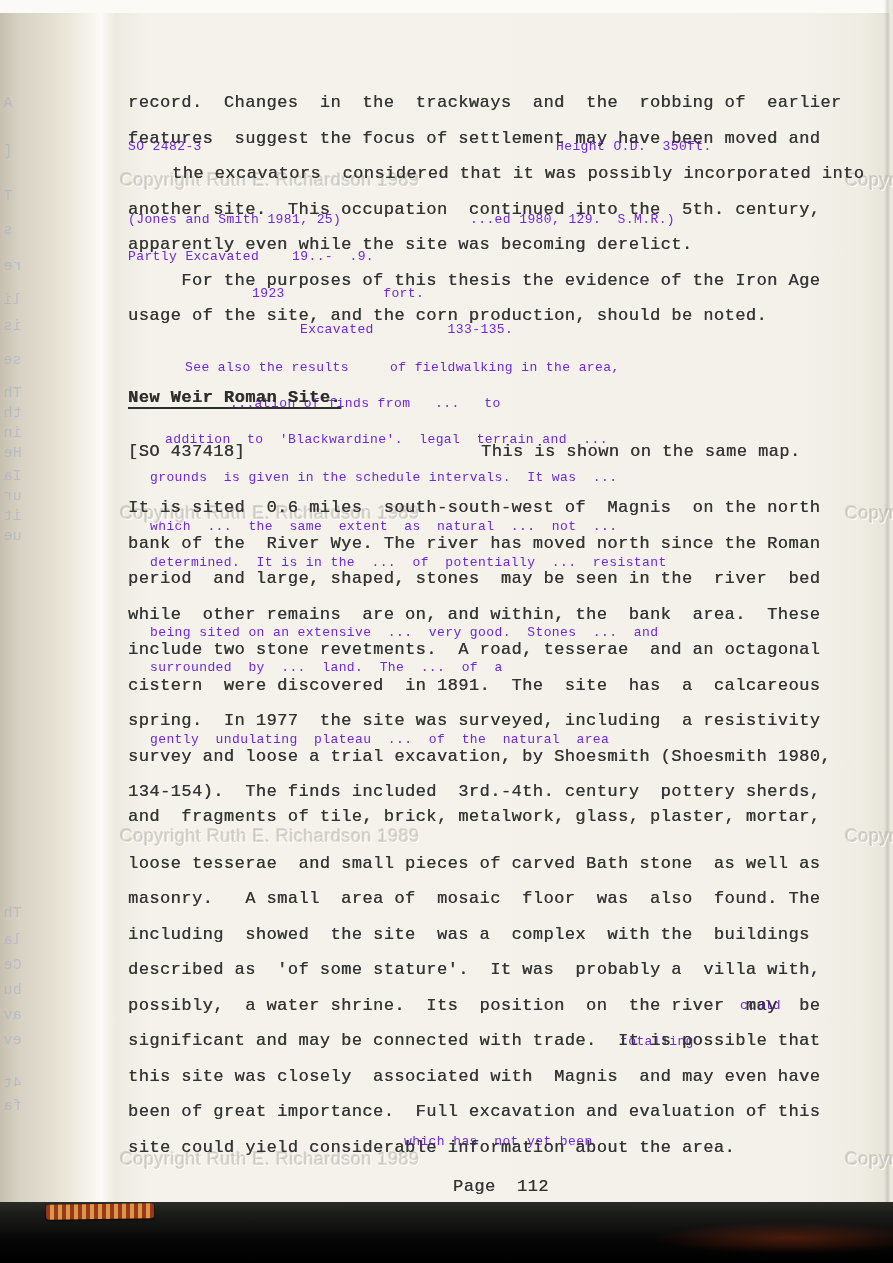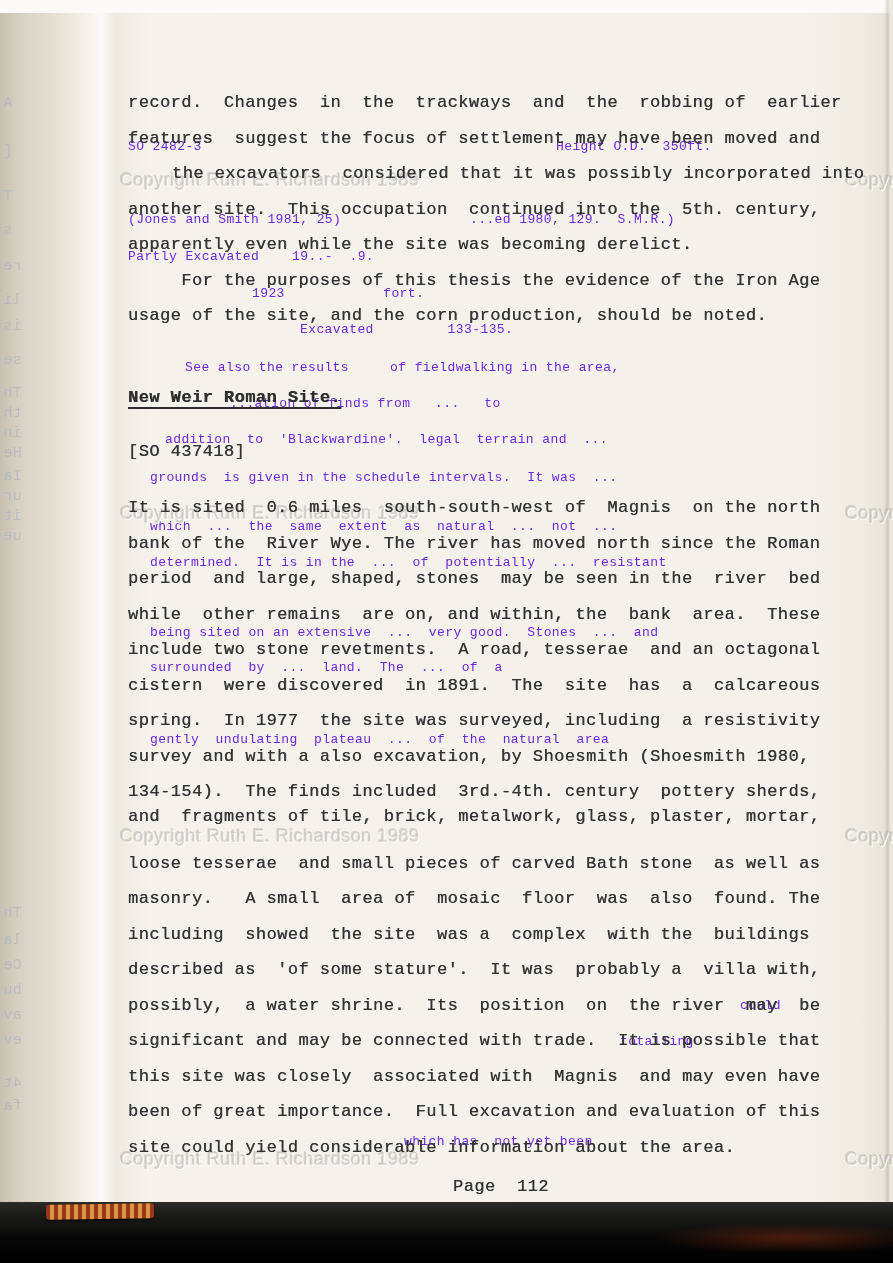--- a/index.html
+++ b/index.html
@@ -149,33 +149,34 @@
       <div class="tline" style="left: 128px; top: 234.2px;">apparently even while the site was becoming derelict.</div>
       <div class="tline" style="left: 128px; top: 269.75px;">     For the purposes of this thesis the evidence of the Iron Age</div>
       <div class="tline" style="left: 128px; top: 305.3px;">usage of the site, and the corn production, should be noted.</div>
       <div class="tline" style="left: 128px; top: 497px;">It is sited  0.6 miles  south-south-west of  Magnis  on the north</div>
       <div class="tline" style="left: 128px; top: 532.55px;">bank of the  River Wye. The river has moved north since the Roman</div>
       <div class="tline" style="left: 128px; top: 568.1px;">period  and large, shaped, stones  may be seen in the  river  bed</div>
       <div class="tline" style="left: 128px; top: 603.65px;">while  other remains  are on, and within, the  bank  area.  These</div>
       <div class="tline" style="left: 128px; top: 639.2px;">include two stone revetments.  A road, tesserae  and an octagonal</div>
       <div class="tline" style="left: 128px; top: 674.75px;">cistern  were discovered  in 1891.  The  site  has  a  calcareous</div>
       <div class="tline" style="left: 128px; top: 710.3px;">spring.  In 1977  the site was surveyed, including  a resistivity</div>
-      <div class="tline" style="left: 128px; top: 745.85px;">survey and with a also excavation, by Shoesmith (Shoesmith 1980,</div>
+      <div class="tline" style="left: 128px; top: 745.85px;">survey and loose a trial excavation, by Shoesmith (Shoesmith 1980,</div>
       <div class="tline" style="left: 128px; top: 781.4px;">134-154).  The finds included  3rd.-4th. century  pottery sherds,</div>
       <div class="tline" style="left: 128px; top: 806px;">and  fragments of tile, brick, metalwork, glass, plaster, mortar,</div>
       <div class="tline" style="left: 128px; top: 852.5px;">loose tesserae  and small pieces of carved Bath stone  as well as</div>
       <div class="tline" style="left: 128px; top: 888.05px;">masonry.   A small  area of  mosaic  floor  was  also  found. The</div>
       <div class="tline" style="left: 128px; top: 923.6px;">including  showed  the site  was a  complex  with the  buildings</div>
       <div class="tline" style="left: 128px; top: 959.15px;">described as  'of some stature'.  It was  probably a  villa with,</div>
       <div class="tline" style="left: 128px; top: 994.7px;">possibly,  a water shrine.  Its  position  on  the river  may  be</div>
       <div class="tline" style="left: 128px; top: 1030.25px;">significant and may be connected with trade.  It is possible that</div>
       <div class="tline" style="left: 128px; top: 1065.8px;">this site was closely  associated with  Magnis  and may even have</div>
       <div class="tline" style="left: 128px; top: 1101.35px;">been of great importance.  Full excavation and evaluation of this</div>
       <div class="tline" style="left: 128px; top: 1136.9px;">site could yield considerable information about the area.</div>
     </div>
 
   <div class="heading">New Weir Roman Site.</div>
   <div class="tline gridref gridref-left">[SO 437418]</div>
+  <div class="tline gridref gridref-right">This is shown on the same map.</div>
   <div class="footer-text">Page  112</div>
 
   <div class="book-edge"></div>
   <div class="headband"></div>
 </div>
 
 </body></html>

